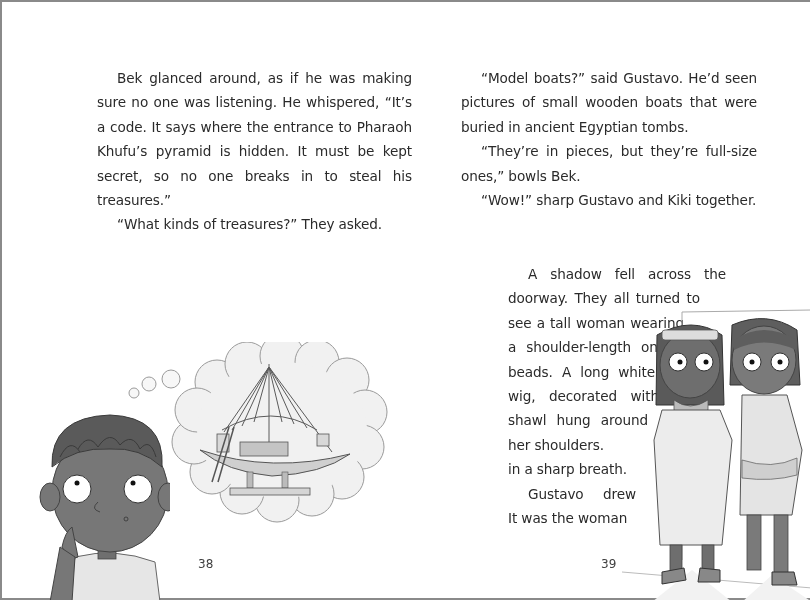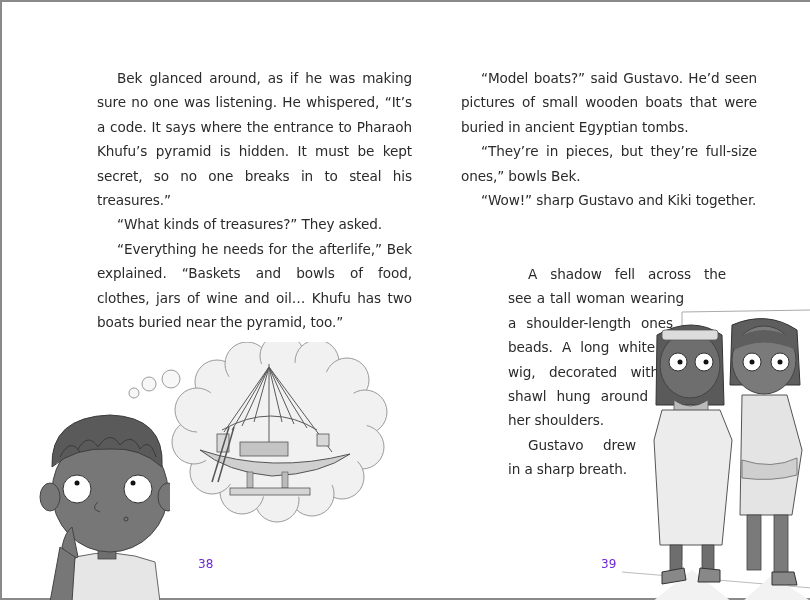--- a/index.html
+++ b/index.html
@@ -23,36 +23,35 @@
       color: #2a2a2a;
     }
     .text-block p { text-indent: 20px; }
     .left-text { left: 58px; top: 64px; width: 315px; margin-left: 37px; }
     .right-text-wide { left: 459px; top: 64px; width: 296px; }
     .right-text-narrow { left: 459px; top: 260px; width: 246px; margin-left: 47px; }
     .right-text-narrow .l { display: block; text-align: justify; text-align-last: justify; }
     .right-text-narrow .l.noj { text-align-last: left; }
     .right-text-narrow .ind { padding-left: 20px; }
 
-    .page-number { position: absolute; font-size: 12px; color: #6d28d9; }
+    .page-number { position: absolute; font-size: 12px; color: #404040; }
     .pn-left { left: 196px; top: 555px; }
     .pn-right { left: 599px; top: 555px; }
 
     .illus { position: absolute; }
   </style>
 </head>
 <body>
 
 <div class="spread">
 
   <div class="page page-left">
     <div class="text-block left-text">
       <p>Bek glanced around, as if he was making sure no one was listening. He whispered, “It’s a code. It says where the entrance to Pharaoh Khufu’s pyramid is hidden. It must be kept secret, so no one breaks in to steal his treasures.”</p>
       <p>“What kinds of treasures?” They asked.</p>
-      <p>“Everything he needs for the afterlife,” Bek explained. “Baskets and bowls of food, clothes, jars of wine and oil… Khufu has two boats buried near the pyramid, too.”</p>
     </div>
 
     <svg class="illus" style="left:120px; top:340px;" width="270" height="190" viewBox="0 0 270 190">
       <circle cx="12" cy="51" r="5" fill="#f7f7f7" stroke="#9a9a9a" stroke-width="1"></circle>
       <circle cx="27" cy="42" r="7" fill="#f7f7f7" stroke="#9a9a9a" stroke-width="1"></circle>
       <circle cx="49" cy="37" r="9" fill="#f7f7f7" stroke="#9a9a9a" stroke-width="1"></circle>
       <g fill="#f1f1f1" stroke="#9a9a9a" stroke-width="1">
         <circle cx="95" cy="40" r="22"></circle>
           <circle cx="125" cy="22" r="22"></circle>
           <circle cx="160" cy="14" r="22"></circle>
@@ -116,28 +115,30 @@
   <div class="page page-right"></div>
 
   <div class="text-block right-text-wide">
     <p>“Model boats?” said Gustavo. He’d seen pictures of small wooden boats that were buried in ancient Egyptian tombs.</p>
     <p>“They’re in pieces, but they’re full-size ones,” bowls Bek.</p>
     <p>“Wow!” sharp Gustavo and Kiki together.</p>
   </div>
 
   <div class="text-block right-text-narrow">
     <span class="l ind" style="width:218px;">A shadow fell across the</span>
+    <span class="l" style="width:192px;">doorway. They all turned to</span>
     <span class="l" style="width:176px;">see a tall woman wearing</span>
     <span class="l" style="width:165px;">a shoulder-length ones</span>
     <span class="l" style="width:147px;">beads. A long white</span>
     <span class="l" style="width:151px;">wig, decorated with</span>
     <span class="l" style="width:140px;">shawl hung around</span>
     <span class="l noj">her shoulders.</span>
+    <span class="l noj">in a sharp breath.</span>
     <span class="l ind" style="width:128px;">Gustavo drew</span>
-    <span class="l noj">in a sharp breath.</span>
+    <span class="l noj">It was the woman</span>
   </div>
 
   <svg class="illus" style="left:620px; top:298px;" width="190" height="302" viewBox="0 0 190 302">
     <line x1="60" y1="12" x2="190" y2="10" stroke="#aaa" stroke-width="1"></line>
     <line x1="60" y1="12" x2="60" y2="260" stroke="#aaa" stroke-width="1"></line>
     <line x1="0" y1="272" x2="190" y2="288" stroke="#bbb" stroke-width="1"></line>
     <polygon points="30,302 70,270 110,302" fill="#f2f2f2"></polygon>
     <polygon points="120,302 150,275 190,302" fill="#f2f2f2"></polygon>
 
     <path d="M110 25 Q145 10 175 30 L178 85 L108 85 Z" fill="#5e5e5e" stroke="#333" stroke-width="1"></path>

